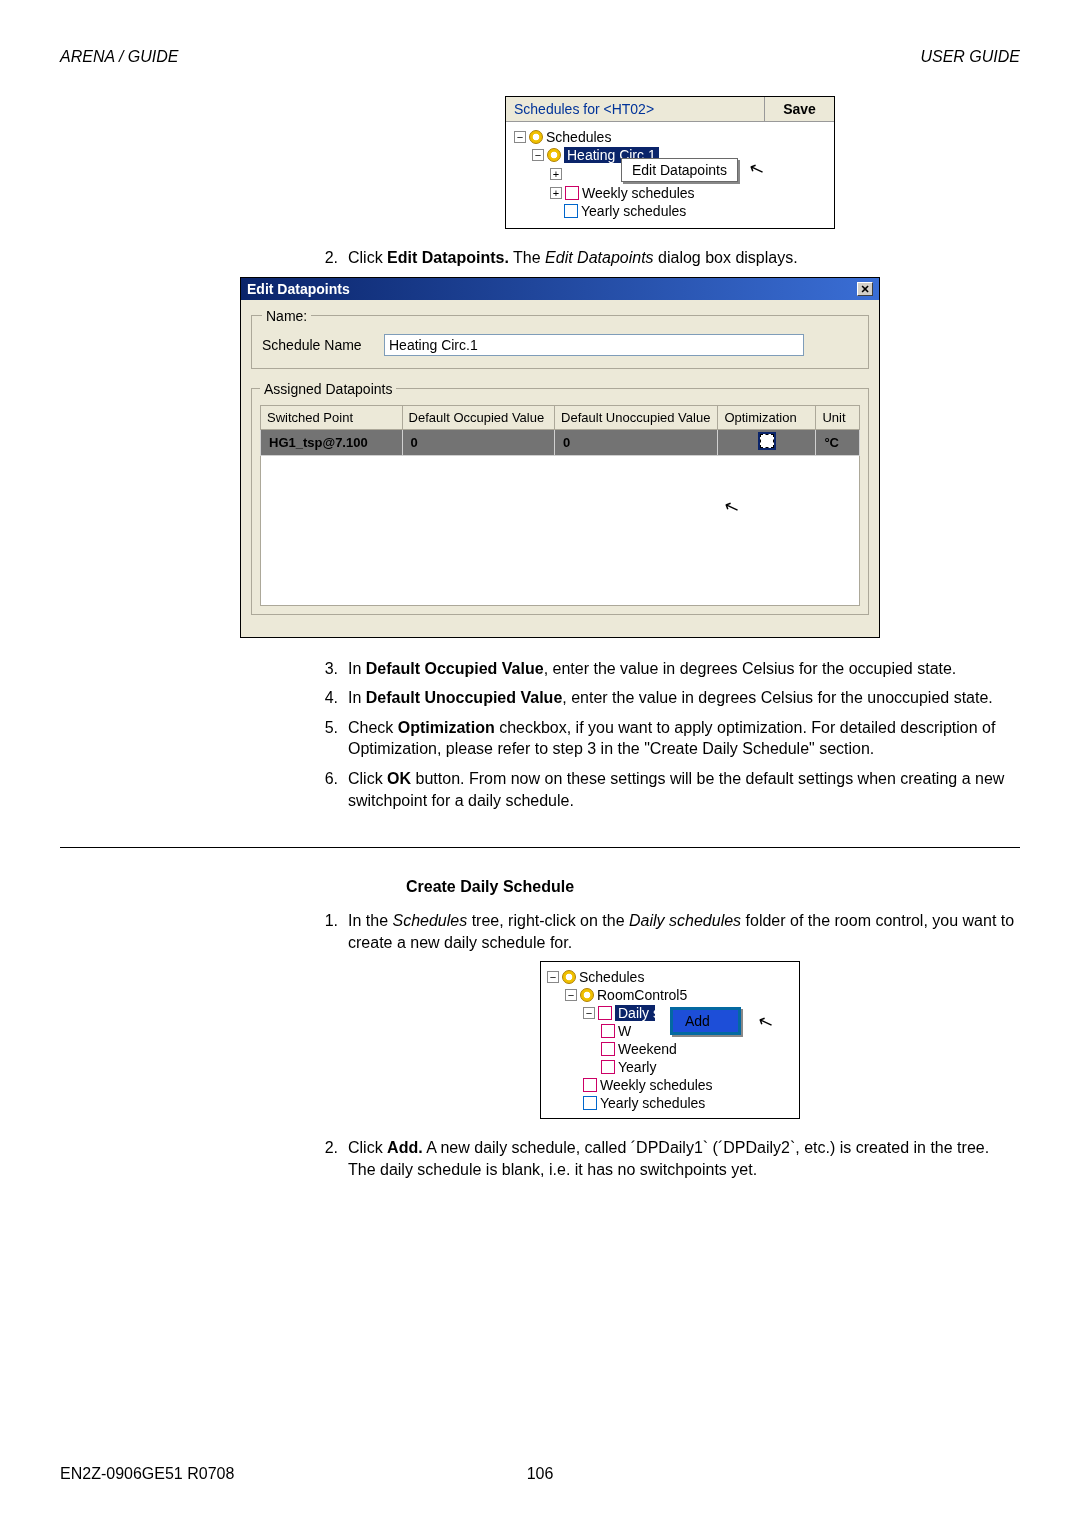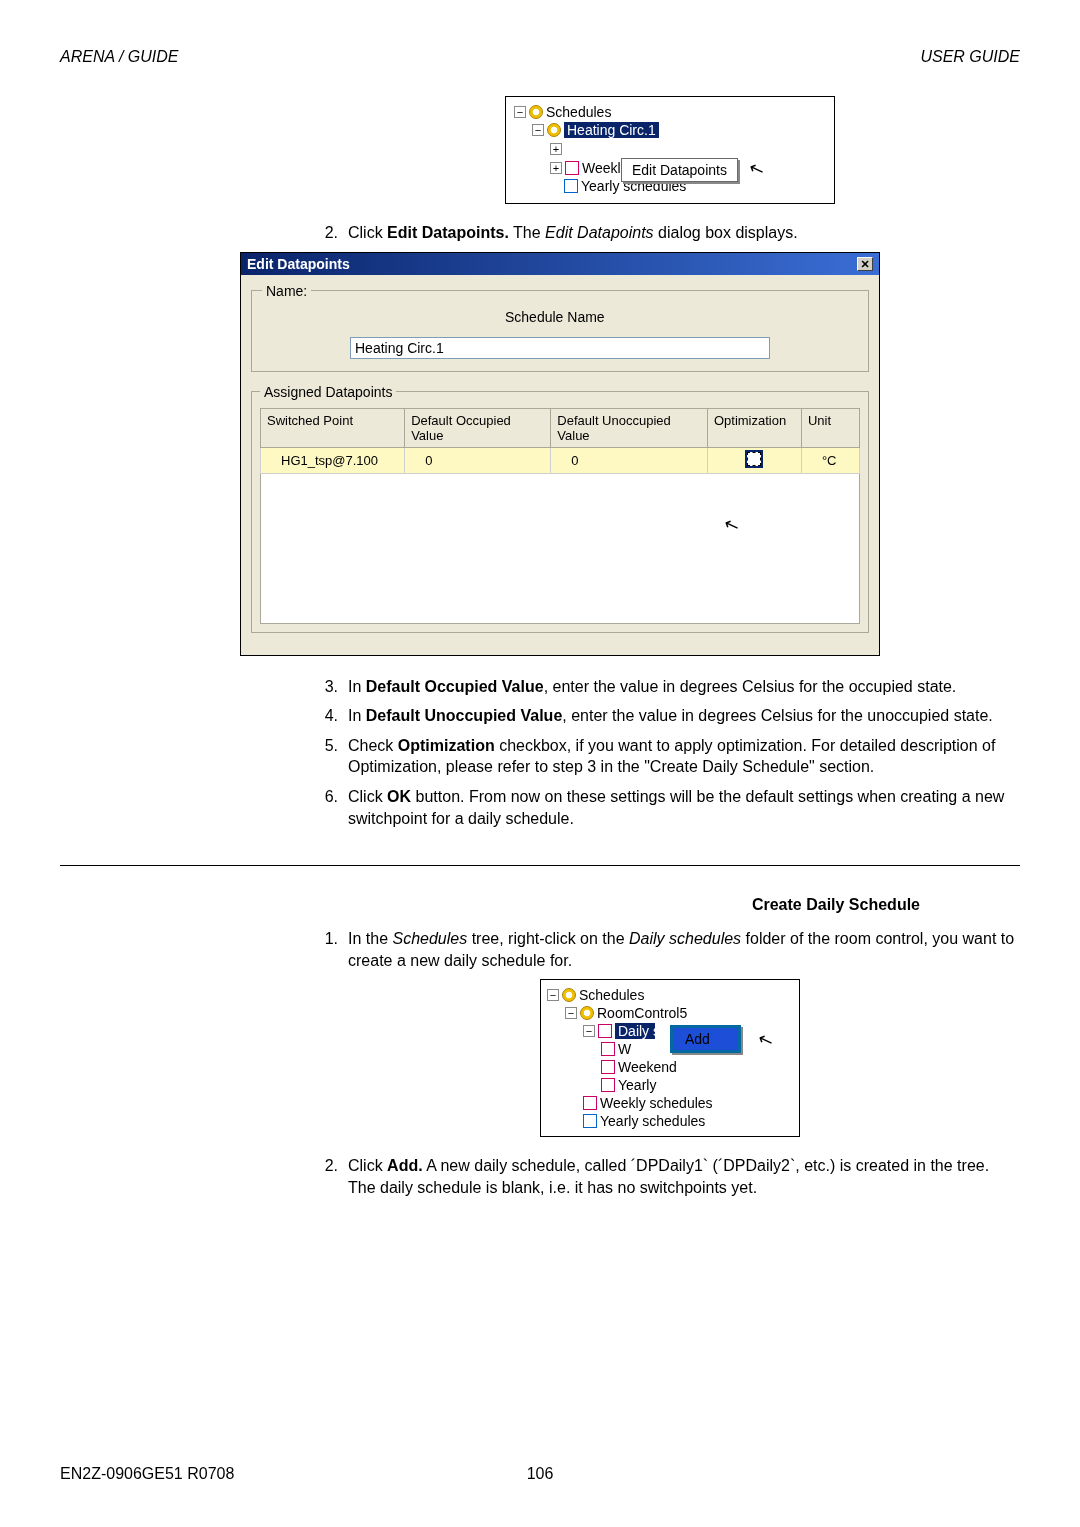--- a/index.html
+++ b/index.html
@@ -30,21 +30,21 @@
     display: flex;
     margin-bottom: 8px;
     font-size: 16px;
     line-height: 1.35;
   }
   .ol-num { width: 28px; flex-shrink: 0; text-align: right; padding-right: 10px; }
   .ol-text { flex: 1; }
   .bold { font-weight: bold; }
   .italic { font-style: italic; }
   .section-title {
-    text-align: right;
+    text-align: center;
     font-weight: bold;
     padding-right: 100px;
     margin: 30px 0 14px 0;
   }
   hr.sep {
     border: none;
     border-top: 1px solid #000;
     margin: 36px 0 16px 0;
   }
   .footer {
@@ -160,47 +160,47 @@
     border:1px solid #aca899;
     padding: 10px 10px 12px 10px;
     margin-bottom: 12px;
     position:relative;
   }
   fieldset.grp legend {
     font-size:14px;
     padding: 0 4px;
     background:#ece9d8;
   }
-  .name-row { display:flex; align-items:center; gap:12px;flex-direction:column; }
+  .name-row { display:flex; align-items:center; gap:12px; }
   .name-row label { width:110px; }
   .txtbox {
     border:1px solid #7f9db9;
     background:#fff;
     height:22px;
     padding:2px 4px;
     font-size:14px;
   }
   .dp-table {
     width:100%;
     border-collapse: collapse;
     font-size:13px;
-    background:#fef9c3;
+    background:#737373;
   }
   .dp-table th {
     background:#ece9d8;
     border:1px solid #aca899;
     font-weight:normal;
     text-align:left;
     padding:4px 6px;
     vertical-align:top;
   }
   .dp-table td {
     border:1px solid #d0d0d0;
-    padding:4px 20px;
-    font-weight:normal;
+    padding:4px 8px;
+    font-weight:bold;
   }
   .chk {
     width:14px; height:14px;
     border:1px dashed #000;
     background:#fff;
     outline:2px solid #0a246a;
     display:inline-block;
   }
   .tbody-wrap {
     border:1px solid #aca899;
@@ -251,20 +251,24 @@
 <div class="page">
   <div class="header-row">
     <span>ARENA / GUIDE</span>
     <span>USER GUIDE</span>
   </div>
 
   <div class="content-col">
 
     <div class="relwrap" style="width:330px; margin:0 auto 18px;">
       <div class="fig1">
+        <div class="fig1-bar">
+          <div class="fig1-title">Schedules for  &lt;HT02&gt;</div>
+          <div class="fig1-save">Save</div>
+        </div>
         <div class="tree">
           <div class="tree-row">
             <span class="exp">−</span>
             <span class="ico ico-clock"></span>
             <span>Schedules</span>
           </div>
           <div class="tree-row">
             <span class="ind"></span>
             <span class="exp">−</span>
             <span class="ico ico-clock"></span>

